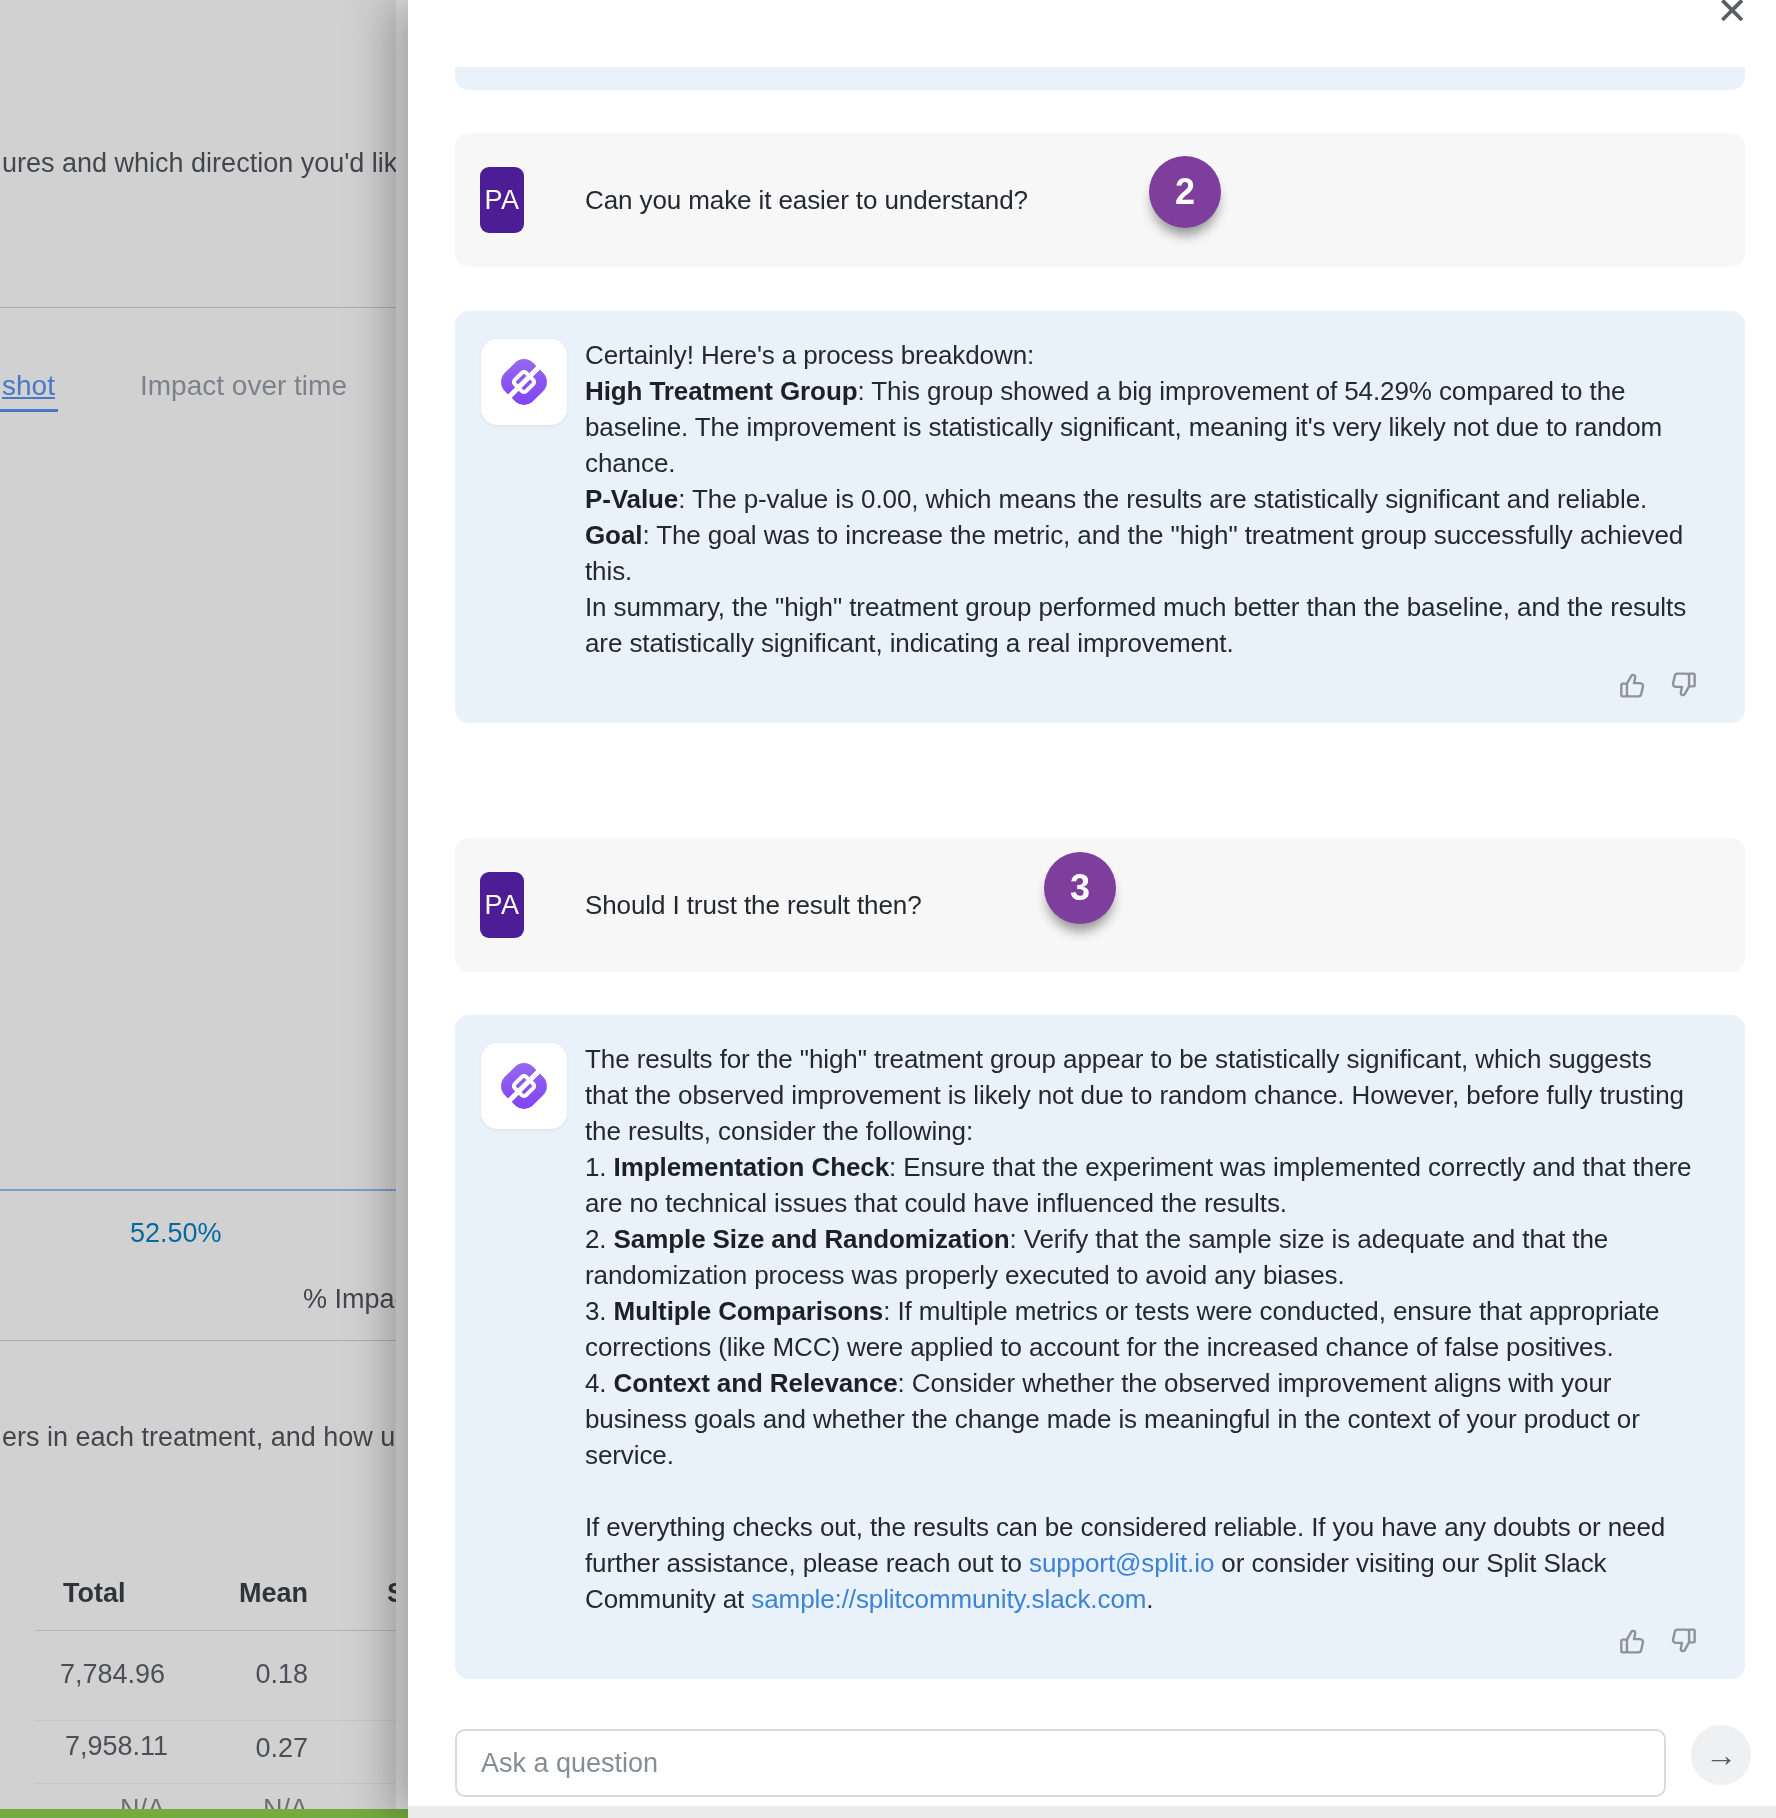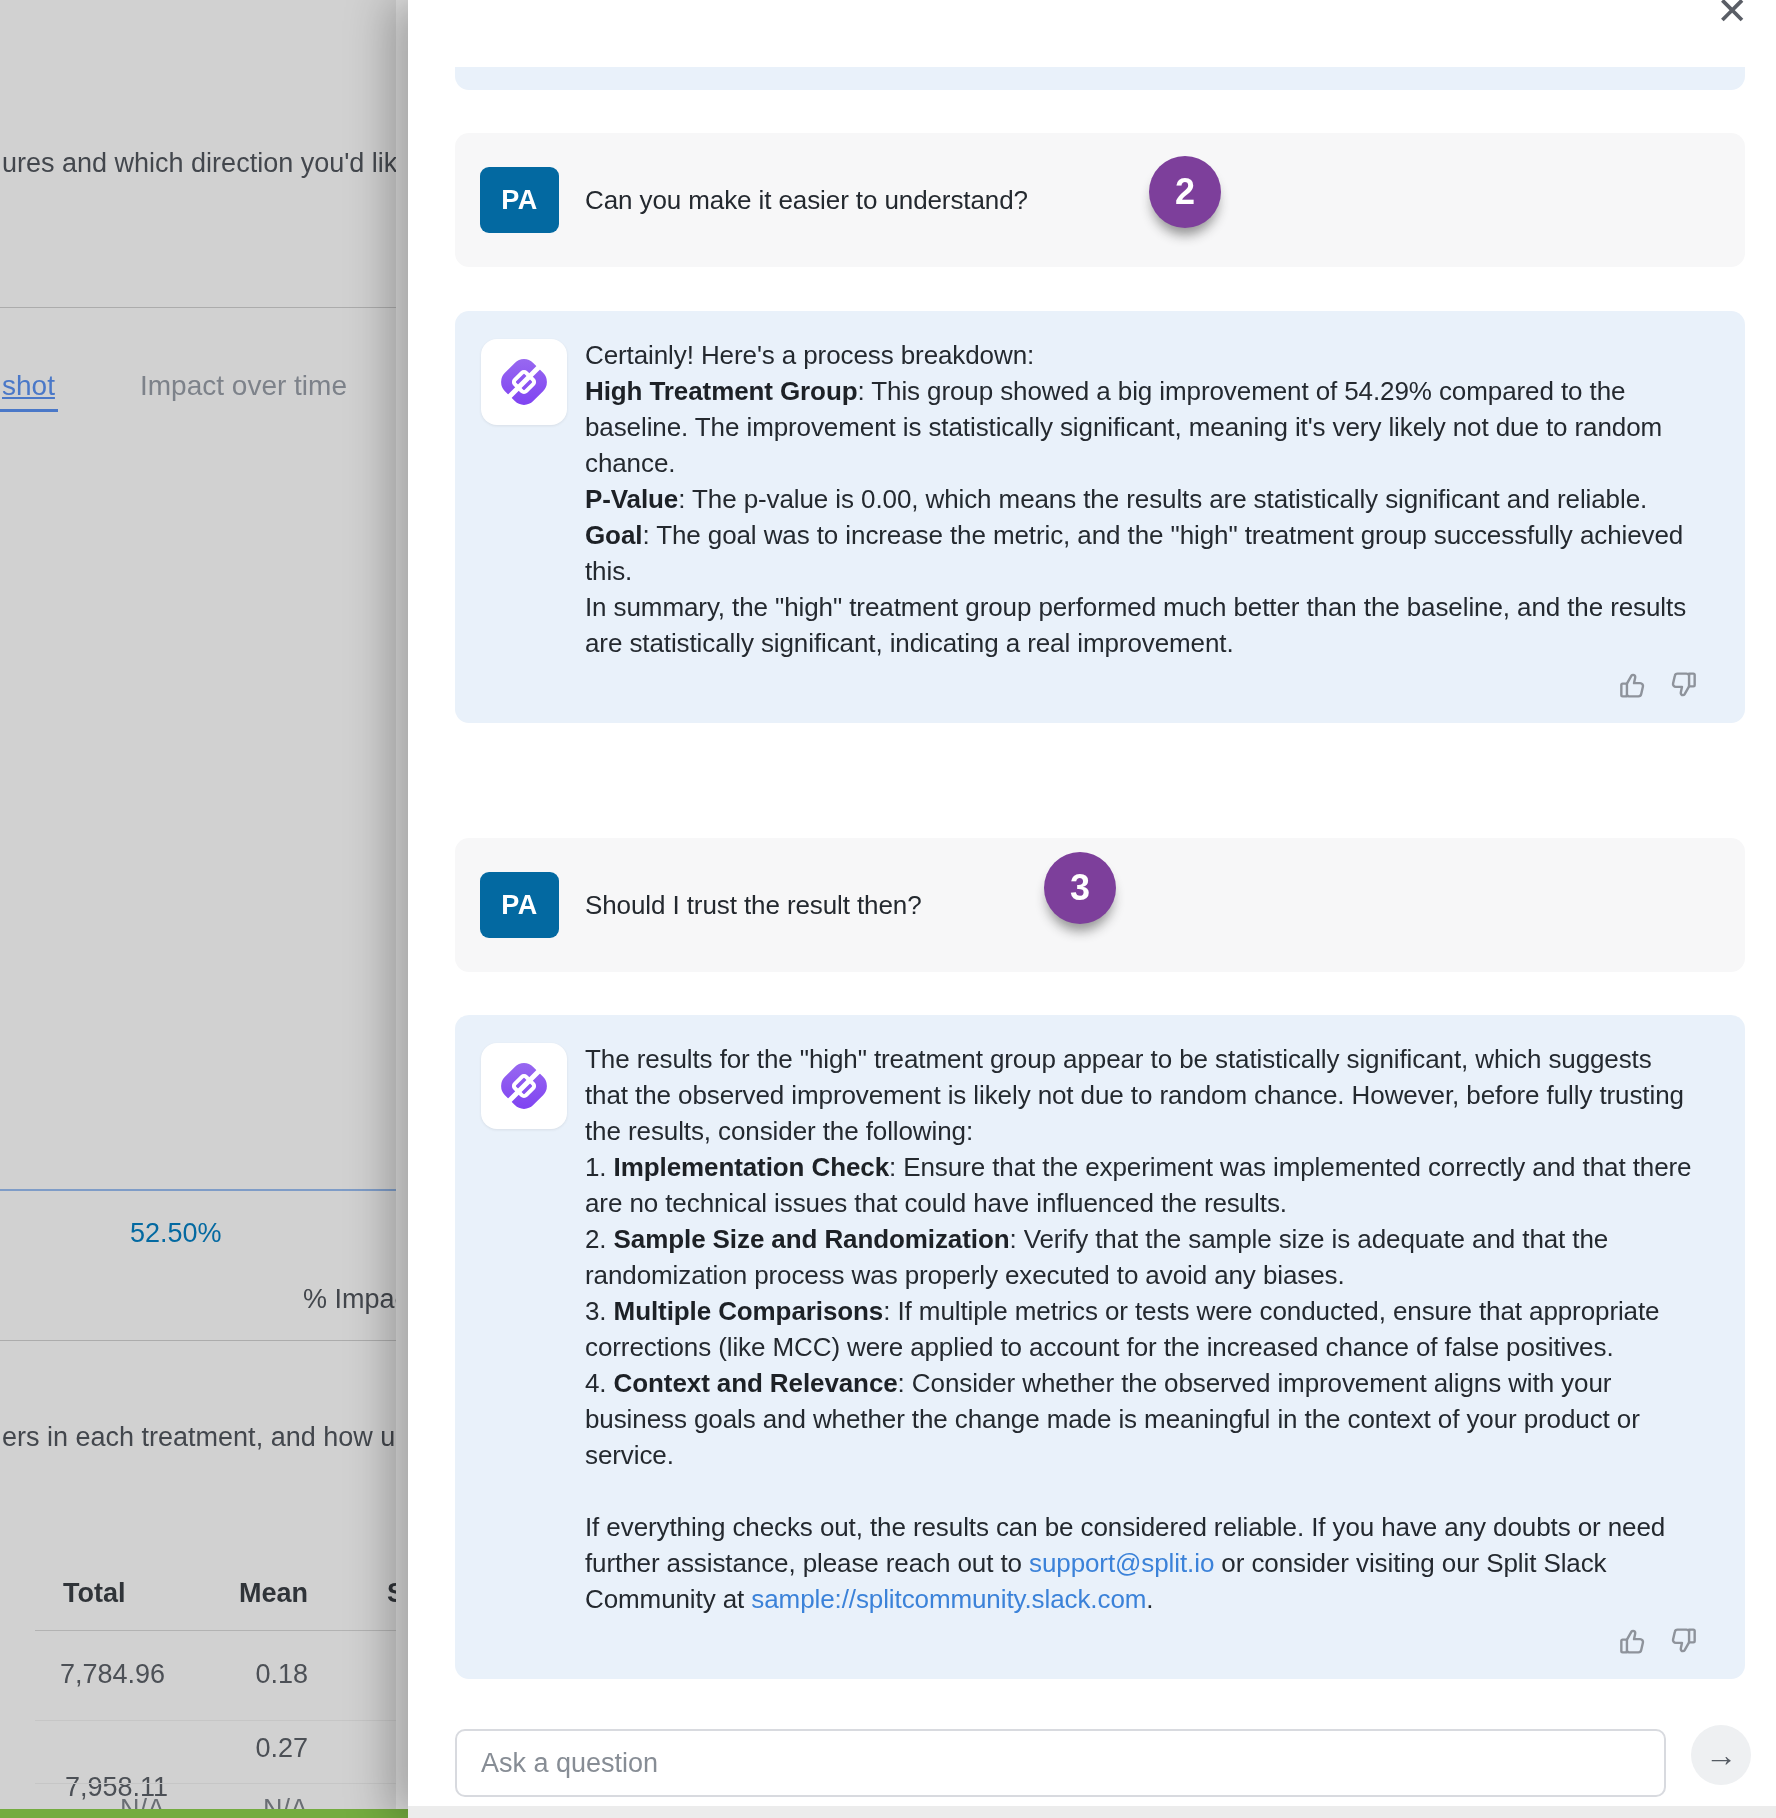--- a/index.html
+++ b/index.html
@@ -30,22 +30,22 @@
 
   .bubble{position:absolute;left:47px;width:1290px;border-radius:14px;box-sizing:border-box;}
   .bubble.partial{top:67px;height:23px;border-radius:0 0 14px 14px;background:#e9f1fa;}
   .bubble.user{background:#f7f7f8;height:134px;}
   .bubble.assistant{background:#e9f1fa;padding:26px 45px 18px 130px;}
   #user-msg-1{top:133px;}
   #asst-msg-1{top:311px;}
   #user-msg-2{top:838px;}
   #asst-msg-2{top:1015px;}
 
-  .avatar{position:absolute;left:25px;top:34px;width:79px;height:66px;border-radius:9px;
-          background:#0369a1;color:#fff;font-size:27px;font-weight:bold;
+  .avatar{position:absolute;left:25px;top:34px;width:44px;height:66px;border-radius:9px;
+          background:#4c1d95;color:#fff;font-size:27px;font-weight:normal;
           display:flex;align-items:center;justify-content:center;letter-spacing:.5px;}
   .logo-tile{position:absolute;left:26px;top:28px;width:86px;height:86px;border-radius:16px;
              background:#ffffff;box-shadow:0 1px 3px rgba(0,0,0,.08);
              display:flex;align-items:center;justify-content:center;}
 
   .msg-text{font-size:26px;line-height:36px;color:#24292f;white-space:pre-wrap;
             letter-spacing:-0.1px;}
   .user .msg-text{position:absolute;left:130px;top:0;height:100%;display:flex;align-items:center;
                   white-space:nowrap;}
   .msg-text strong{font-weight:bold;color:#1d2126;}
@@ -91,21 +91,21 @@
 
   <div class="tbl-head" style="left:63px;top:1578px;">Total</div>
   <div class="tbl-head num-box" style="left:168px;top:1578px;">Mean</div>
   <div class="tbl-head" style="left:387px;top:1578px;">St</div>
   <div class="tbl-line" style="top:1630px;background:#b3b3b3;"></div>
 
   <div class="tbl-cell num-box" style="left:25px;top:1659px;">7,784.96</div>
   <div class="tbl-cell num-box" style="left:168px;top:1659px;">0.18</div>
   <div class="tbl-line" style="top:1720px;background:#c6c6c6;"></div>
 
-  <div class="tbl-cell num-box" style="left:28px;top:1772px;">7,958.11</div>
+  <div class="tbl-cell num-box" style="left:28px;top:1731px;">7,958.11</div>
   <div class="tbl-cell num-box" style="left:168px;top:1733px;">0.27</div>
   <div class="tbl-cell" style="left:400px;top:1733px;">(</div>
   <div class="tbl-line" style="top:1783px;background:#c6c6c6;"></div>
 
   <div class="tbl-cell num-box" style="left:25px;top:1794px;color:#6a6e74;">N/A</div>
   <div class="tbl-cell num-box" style="left:168px;top:1794px;color:#6a6e74;">N/A</div>
 
   <div class="edge-strip"></div>
   <div class="green-bar"></div>
 

